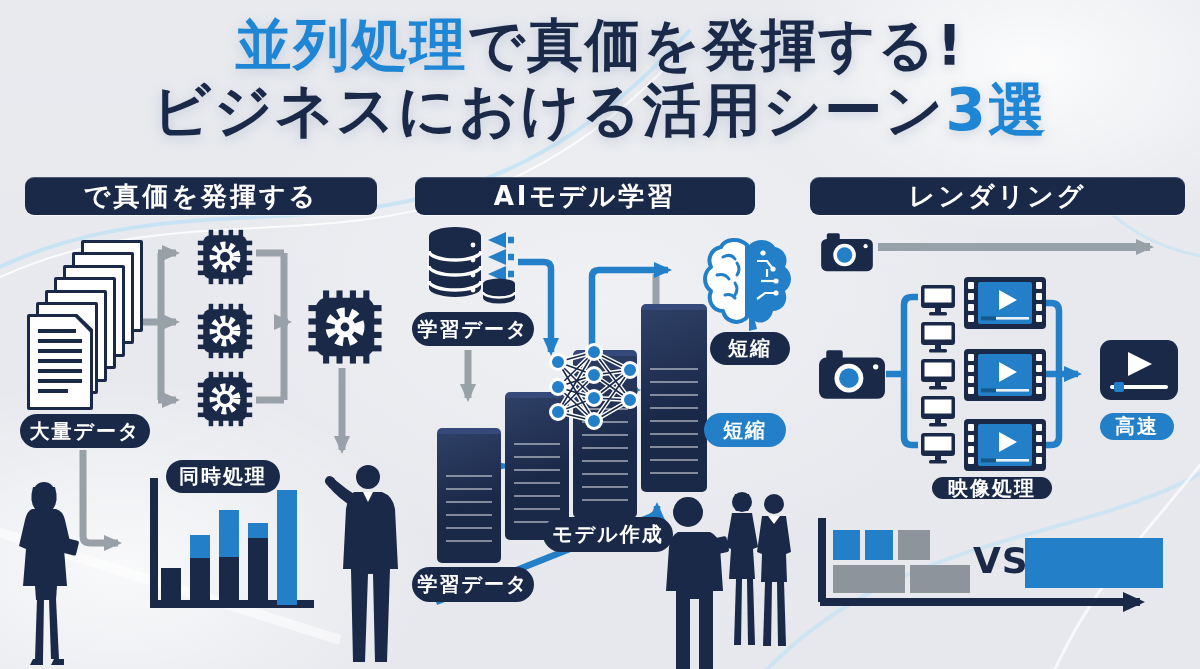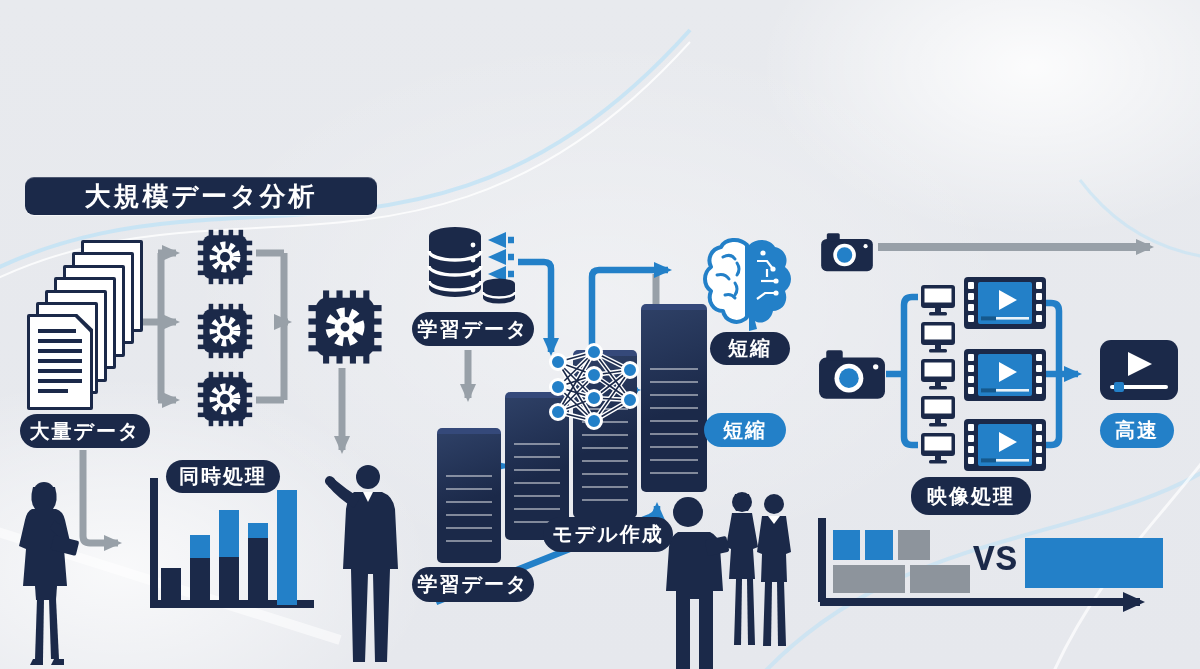--- a/index.html
+++ b/index.html
@@ -52,21 +52,21 @@
   .server::before{content:"";position:absolute;left:14%;right:14%;top:32%;bottom:8%;
     background:repeating-linear-gradient(180deg, rgba(255,255,255,.45) 0 2px, transparent 2px 13px);}
 
   
   .bars{position:absolute;left:161px;top:490px;width:152px;height:115px;z-index:3;
     display:flex;align-items:flex-end;gap:9px;}
   .bar{width:20px;background:var(--navy);position:relative;}
   .bar .bar-blue{position:absolute;top:0;left:0;width:100%;background:var(--blue);}
 
   
-  .time-box{position:absolute;left:818px;top:518px;width:370px;height:92px;z-index:3;font-family:Liberation Mono, monospace;}
+  .time-box{position:absolute;left:818px;top:518px;width:370px;height:92px;z-index:3;}
   .tblock{position:absolute;}
   .vs{position:absolute;left:155px;top:22px;font-size:36px;font-weight:800;color:var(--navy);letter-spacing:1px;z-index:4;}
 </style>
 </head>
 <body>
 
 <div class="stage">
 
   <svg class="bg-decor" width="1200" height="669" viewBox="0 0 1200 669">
     <path d="M-60,300 C200,130 420,330 690,30" stroke="rgba(190,225,245,.75)" stroke-width="4" fill="none"></path>
@@ -128,22 +128,28 @@
       <path d="M630,390 H638" marker-end="url(#abs)"></path>
     </g>
 
     <g stroke="#1b2949" stroke-width="8" fill="none">
       <path d="M154,478 V604 M150,604 H314"></path>
       <path d="M822,518 V602"></path>
       <path d="M820,602 H1140" marker-end="url(#an)"></path>
     </g>
   </svg>
 
-
-  <div class="col-header" style="left:25px;top:177px;width:352px;">大規模データ分析</div>
+  <div class="title">
+    <div class="l1"><span class="accent">並列処理</span><span>で真価を発揮する!</span></div>
+    <div class="l2"><span>ビジネスにおける活用シーン</span><span class="accent">3選</span></div>
+  </div>
+
+  <div class="col-header" style="left:25px;top:177px;width:352px;">で真価を発揮する</div>
+  <div class="col-header" style="left:415px;top:177px;width:340px;">AIモデル学習</div>
+  <div class="col-header" style="left:810px;top:177px;width:375px;">レンダリング</div>
 
   <div class="doc-stack">
     <div class="page" style="left:55px;top:4px;"></div>
     <div class="page" style="left:46px;top:16px;"></div>
     <div class="page" style="left:37px;top:29px;"></div>
     <div class="page" style="left:28px;top:41px;"></div>
     <div class="page" style="left:19px;top:54px;"></div>
     <div class="page" style="left:10px;top:66px;"></div>
     <div class="page page-front" style="left:1px;top:78px;">
       <div class="page-in dlines">
@@ -494,22 +500,22 @@
       <rect x="17" y="39.4" width="15" height="4" fill="#16588c"></rect>
     </svg>
 
   <svg class="icon" style="left:1100px;top:340px;" width="78" height="60" viewBox="0 0 78 60">
     <rect width="78" height="60" rx="11" fill="#1b2949"></rect>
     <path d="M28,12 L28,36 L52,24 Z" fill="#fff"></path>
     <rect x="10" y="45" width="58" height="4" rx="2" fill="#fff"></rect>
     <rect x="14" y="42" width="10" height="10" rx="2" fill="#2380c8"></rect>
   </svg>
 
-  <div class="pill blue" style="left:1100px;top:413px;width:74px;height:35px;font-family:Liberation Mono, monospace;">高速</div>
-  <div class="pill navy" style="left:911px;top:477px;width:120px;height:38px;">映像処理</div>
+  <div class="pill blue" style="left:1100px;top:413px;width:74px;height:27px;font-family:Liberation Mono, monospace;">高速</div>
+  <div class="pill navy" style="left:932px;top:477px;width:120px;height:22px;">映像処理</div>
 
   <div class="time-box">
     <div style="position:absolute;inset:0;">
         <div class="tblock" style="left: 15px; top: 12px; width: 27px; height: 30px; background: rgb(35, 128, 200);"></div>
         <div class="tblock" style="left: 47px; top: 12px; width: 28px; height: 30px; background: rgb(35, 128, 200);"></div>
         <div class="tblock" style="left: 80px; top: 12px; width: 32px; height: 30px; background: rgb(141, 148, 156);"></div>
         <div class="tblock" style="left: 15px; top: 47px; width: 72px; height: 28px; background: rgb(141, 148, 156);"></div>
         <div class="tblock" style="left: 92px; top: 47px; width: 60px; height: 28px; background: rgb(141, 148, 156);"></div>
         <div class="tblock" style="left: 207px; top: 20px; width: 138px; height: 50px; background: rgb(35, 128, 200);"></div>
       </div>

